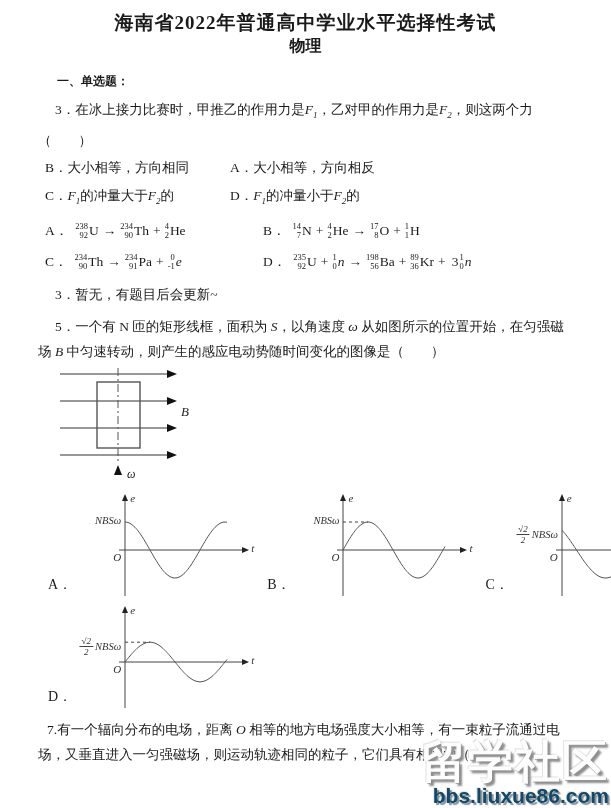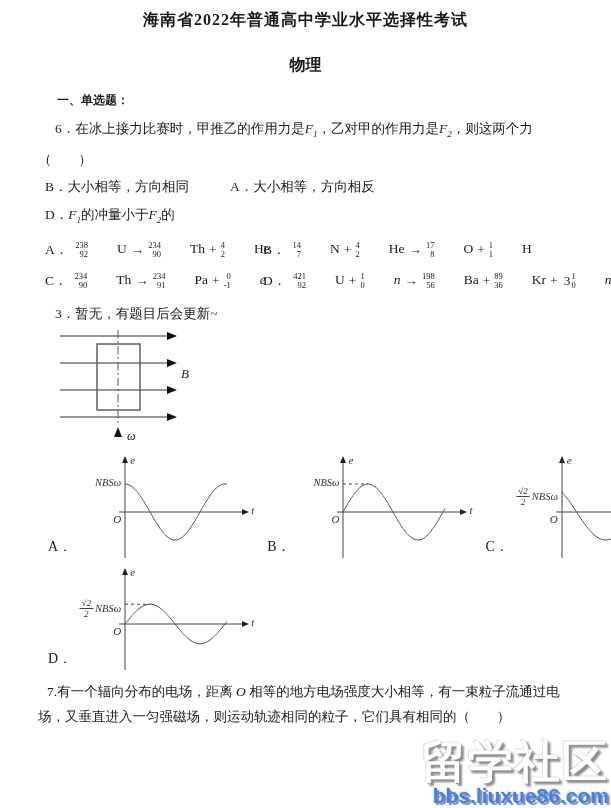--- a/index.html
+++ b/index.html
@@ -8,26 +8,26 @@
     width:611px;height:808px;
     margin:0 auto;
     background:#ffffff;
     overflow:hidden;
     font-family:"Liberation Serif","DejaVu Serif",serif;
     color:#1a1a1a;
   }
   .page-title{
     margin:10px 0 0 0;
     text-align:center;
-    font-size:16px;
+    font-size:19px;
     font-weight:bold;
     letter-spacing:1px;
   }
   .subject-title{
-    margin:24px 0 0 0;
+    margin:0 0 0 0;
     text-align:center;
     font-size:16px;
     font-weight:bold;
   }
   .section-heading{
     margin:16px 0 0 57px;
     font-size:12px;
     font-weight:bold;
   }
   .q{
@@ -54,21 +54,21 @@
     margin:4px 20px 0 45px;
   }
   .formula-cell{
     display:flex;
     align-items:center;
     font-size:13.5px;
     height:27px;
     white-space:nowrap;
   }
   .opt-label{ margin-right:6px; }
-  .nuclide{ display:inline-flex; align-items:flex-start; margin:12px 1px;gap:28px; }
+  .nuclide{ display:inline-flex; align-items:flex-end; margin:12px 1px; }
   .ss{
     display:inline-flex; flex-direction:column; align-items:flex-end;
     font-size:8.5px; line-height:8.5px; margin-right:1px;
   }
   .sym{ font-size:13.5px; }
   .it{ font-style:italic; }
   .fop{ margin:0 3px; font-size:13.5px; }
   .coef{ margin-left:3px; font-size:13.5px; }
 
   
@@ -99,39 +99,40 @@
   .watermark{
     position:absolute; right:2px; bottom:0px; text-align:right;
     font-family:"Liberation Sans","DejaVu Sans",sans-serif; font-weight:bold;
     pointer-events:none;
   }
   .wm-line1{
     font-size:45px; letter-spacing:2px; color:#fdfdfd;
     text-shadow:3px 3px 2px #8f8f8f, -1px -1px 0 #e2e2e2, 1px 1px 0 #b5b5b5;
   }
   .wm-line2{
-    font-size:21px; margin-top:-8px; color:#3b82f6;
+    font-size:21px; margin-top:-8px; color:#0c4a6e;
     text-shadow:2px 2px 1px #8f8f8f, -1px -1px 0 #e6e6e6;
   }
 </style>
 </head>
 <body>
 
 <div class="page">
 
   <h1 class="page-title">海南省2022年普通高中学业水平选择性考试</h1>
   <h2 class="subject-title">物理</h2>
   <div class="section-heading">一、单选题：</div>
 
-  <p class="q"><span>6．在冰上接力比赛时，甲推乙的作用力是</span><span class="mathvar"><i>F</i><sub>1</sub></span><span>，乙对甲的作用力是</span><span class="mathvar"><i>F</i><sub>2</sub></span><span>，则这两个力（　　）</span></p>
+  <p class="q"><span>3．在冰上接力比赛时，甲推乙的作用力是</span><span class="mathvar"><i>F</i><sub>1</sub></span><span>，乙对甲的作用力是</span><span class="mathvar"><i>F</i><sub>2</sub></span><span>，则这两个力（　　）</span></p>
   <div class="opt-row">
     <span>B．大小相等，方向相同</span>
     <span>A．大小相等，方向相反</span>
   </div>
   <div class="opt-row">
+    <span><span>C．</span><span class="mathvar"><i>F</i><sub>1</sub></span><span>的冲量大于</span><span class="mathvar"><i>F</i><sub>2</sub></span><span>的</span></span>
     <span><span>D．</span><span class="mathvar"><i>F</i><sub>1</sub></span><span>的冲量小于</span><span class="mathvar"><i>F</i><sub>2</sub></span><span>的</span></span>
   </div>
 
   <div class="formula-grid" id="q2-options">
       <div class="formula-cell">
         <span class="opt-label">A．</span>
         <span class="nuclide">
           <span class="ss">
             <span>238</span>
             <span>92</span>
@@ -212,21 +213,21 @@
             <span>0</span>
             <span>-1</span>
           </span>
           <span class="sym it">e</span>
         </span>
       </div>
       <div class="formula-cell">
         <span class="opt-label">D．</span>
         <span class="nuclide">
           <span class="ss">
-            <span>421</span>
+            <span>235</span>
             <span>92</span>
           </span>
           <span class="sym">U</span>
         </span>
         <span class="fop">+</span>
         <span class="nuclide">
           <span class="ss">
             <span>1</span>
             <span>0</span>
           </span>
@@ -255,20 +256,21 @@
             <span>1</span>
             <span>0</span>
           </span>
           <span class="sym it">n</span>
         </span>
       </div>
     </div>
 
   <p class="q">3．暂无，有题目后会更新~</p>
 
+  <p class="q"><span>5．一个有 </span><span class="mathup">N</span><span> 匝的矩形线框，面积为 </span><span class="mathvar">S</span><span>，以角速度 </span><span class="mathvar">ω</span><span> 从如图所示的位置开始，在匀强磁场 </span><span class="mathvar">B</span><span> 中匀速转动，则产生的感应电动势随时间变化的图像是（　　）</span></p>
 
   <div class="diagram">
     <svg width="210" height="118">
       <defs></defs>
 
       <g stroke="#333" stroke-width="1.2">
         <line x1="5" y1="6" x2="112" y2="6"></line>
         <line x1="5" y1="33" x2="112" y2="33"></line>
         <line x1="5" y1="60" x2="112" y2="60"></line>
         <line x1="5" y1="87" x2="112" y2="87"></line>

